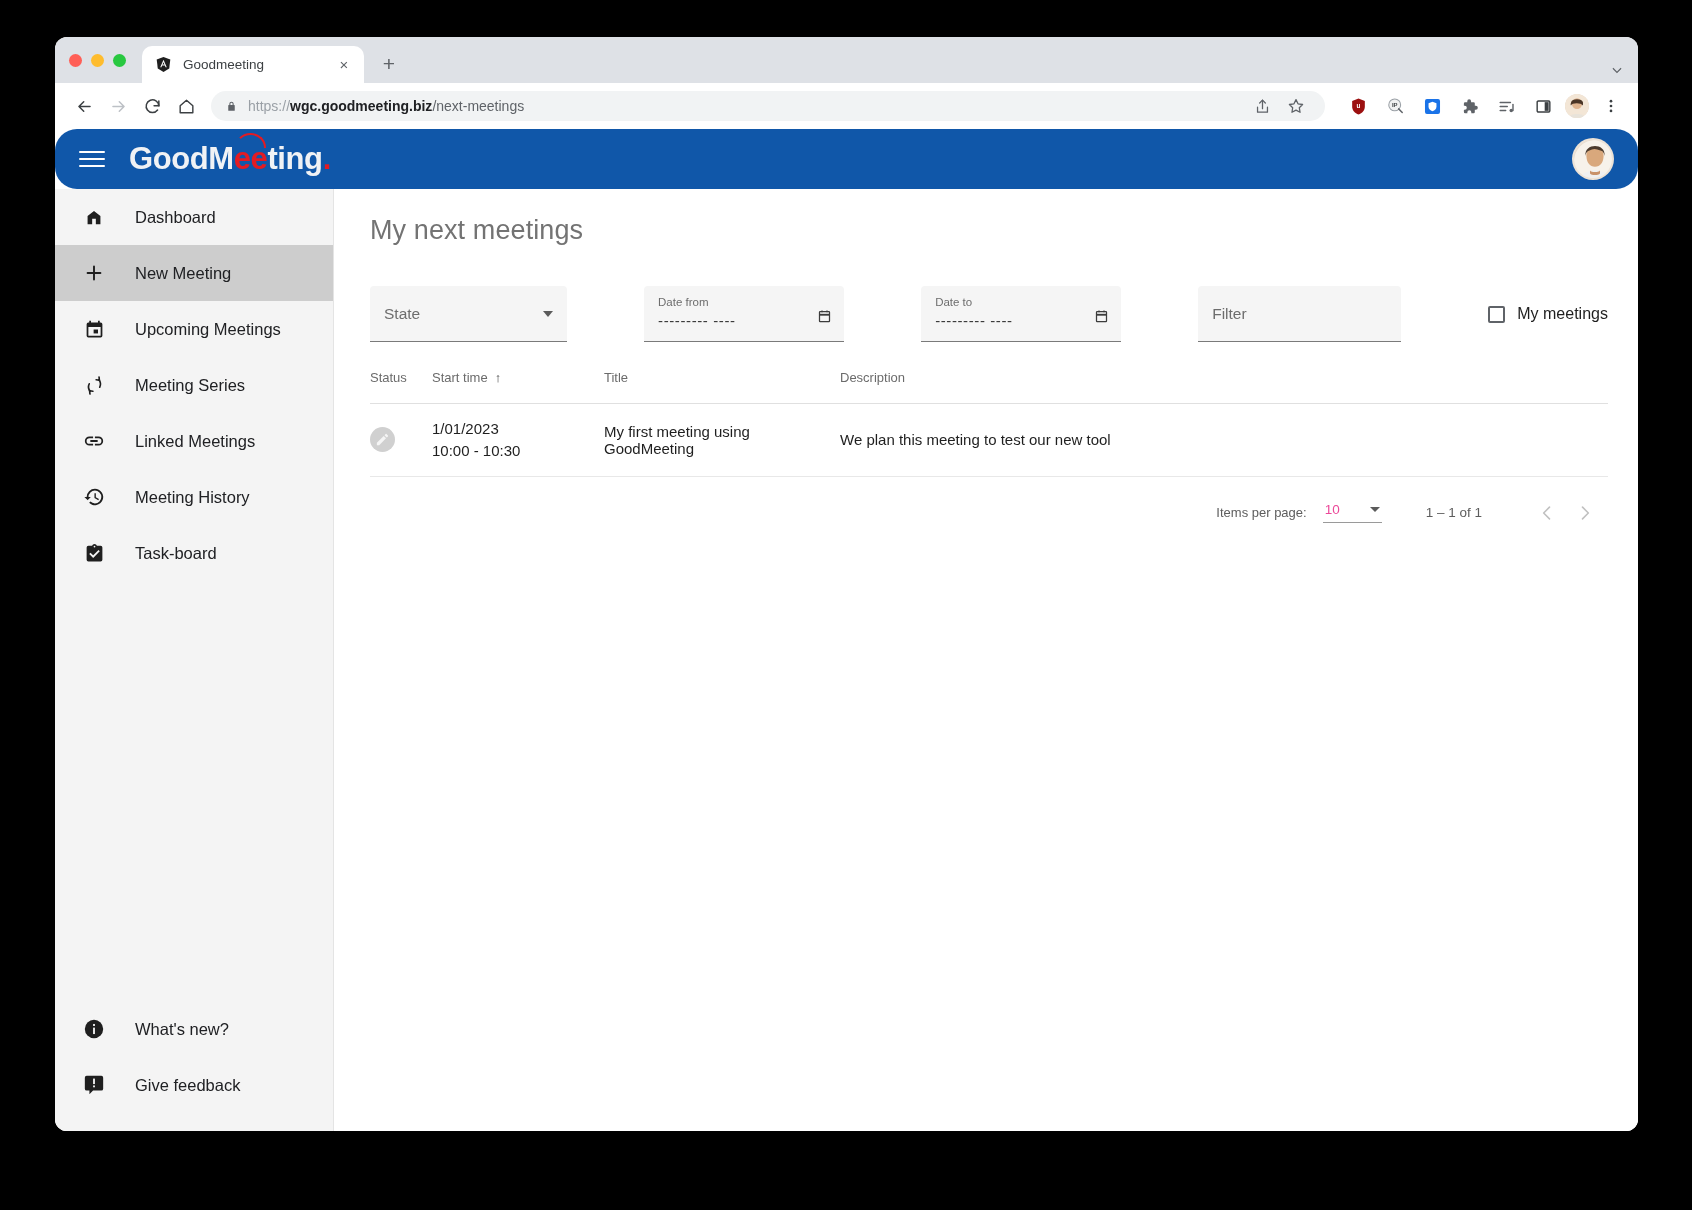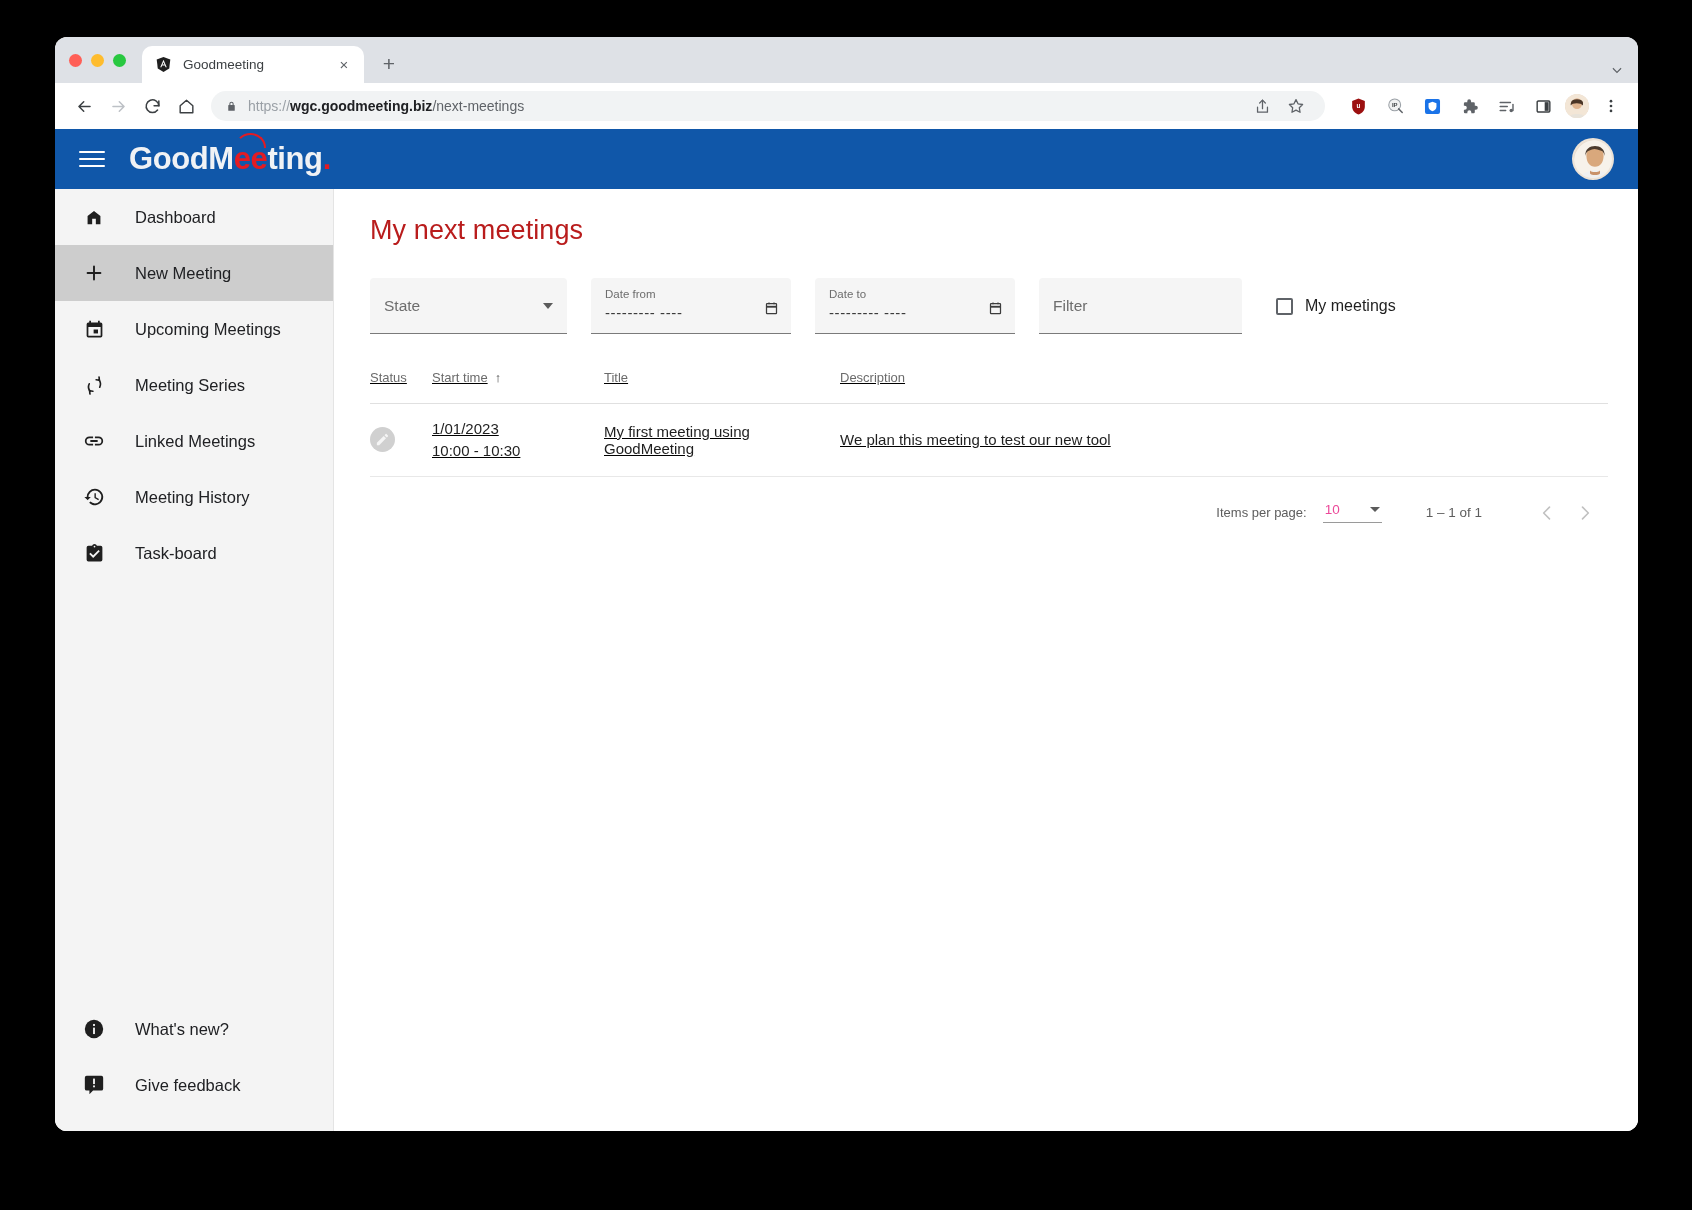--- a/index.html
+++ b/index.html
@@ -136,20 +136,21 @@
     flex-direction: column;
     background: #fff;
   }
   .appbar {
     height: 60px;
     background: #1057a9;
     display: flex;
     align-items: center;
     padding: 0 24px 0 20px;
     flex: 0 0 60px;
+    border-radius: 22px;
   }
   .hamburger {
     width: 34px; height: 34px;
     display: flex; flex-direction: column; justify-content: center; gap: 5px;
     padding: 0 4px;
   }
   .hamburger i { display:block; height: 2px; background: #fff; border-radius: 1px; }
   .logo {
     margin-left: 20px;
     font-size: 31px;
@@ -214,30 +215,31 @@
   
   .main {
     flex: 1;
     background: #fff;
     padding: 26px 30px 0 36px;
     min-width: 0;
     overflow: hidden;
   }
   .page-title {
     font-size: 27px;
-    color: #b91c1c;
+    color: #737373;
     font-weight: 400;
-    margin: 0 0 32px 0;
+    margin: 0 0 40px 0;
     letter-spacing: .1px;
   }
 
   .filters {
     display: flex;
     align-items: flex-start;
     gap: 24px;
+    justify-content: space-between;
   }
   .mat-field {
     background: #f5f5f5;
     border-bottom: 1px solid #7a7a7a;
     border-radius: 4px 4px 0 0;
     height: 56px;
     position: relative;
     padding: 0 14px;
     display: flex;
     flex-direction: column;
@@ -288,22 +290,21 @@
     border: 2px solid #5f6368;
     border-radius: 2px;
     flex: 0 0 17px;
   }
   .chk-label { font-size: 16px; color: #1f1f1f; }
 
   
   table.grid {
     width: 100%;
     border-collapse: collapse;
-    margin-top: 36px;
-    text-decoration: underline;
+    margin-top: 28px;
   }
   table.grid th {
     text-align: left;
     font-size: 13px;
     font-weight: 400;
     color: #6b6b6b;
     padding: 0 0 18px 0;
     border-bottom: 1px solid #e0e0e0;
     vertical-align: bottom;
   }

